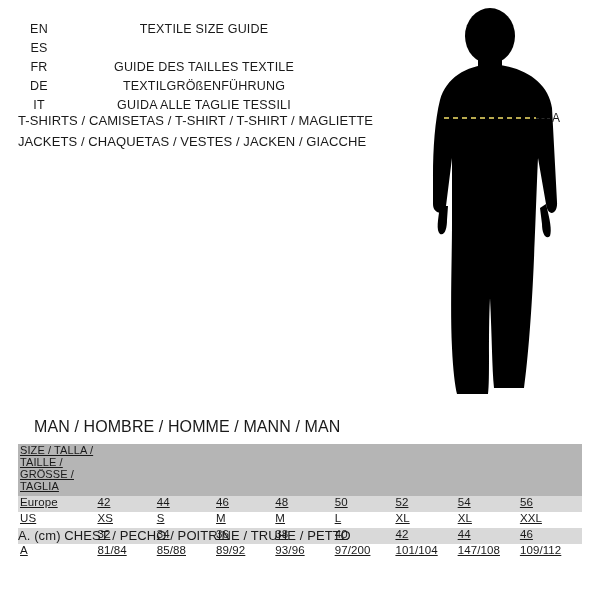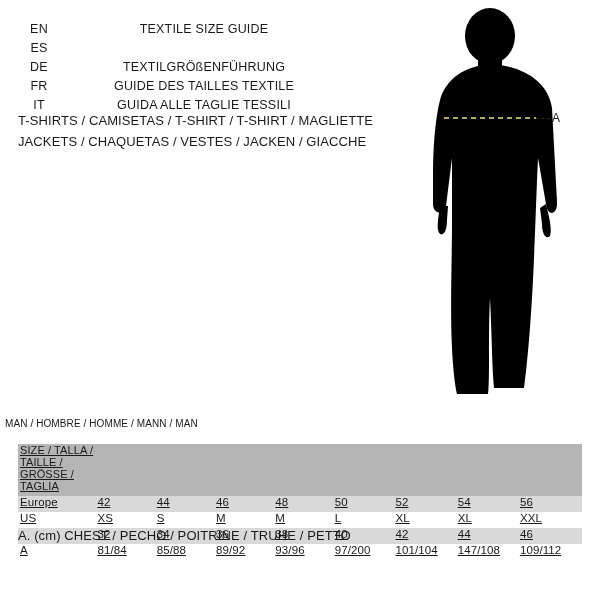--- a/index.html
+++ b/index.html
@@ -77,23 +77,23 @@
     position: absolute;
     left: 136px;
     top: 110px;
     width: 14px;
     border-top: 1px dashed #2b2b2b;
   }
 
   
   .man-title {
     position: absolute;
-    left: 5px;
+    left: 34px;
     top: 418px;
-    font-size: 10px;
+    font-size: 16px;
     letter-spacing: 0.1px;
     white-space: nowrap;
   }
   table.size-table {
     position: absolute;
     left: 18px;
     top: 444px;
     width: 564px;
     border-collapse: collapse;
     font-size: 11.5px;
@@ -130,26 +130,26 @@
 
   <div class="lang-block">
     <div class="lang-row">
       <span class="lang-code">EN</span>
       <span class="lang-text">TEXTILE SIZE GUIDE</span>
     </div>
     <div class="lang-row">
       <span class="lang-code">ES</span>
     </div>
     <div class="lang-row">
+      <span class="lang-code">FR</span>
+      <span class="lang-text">GUIDE DES TAILLES TEXTILE</span>
+    </div>
+    <div class="lang-row">
       <span class="lang-code">DE</span>
       <span class="lang-text">TEXTILGRÖßENFÜHRUNG</span>
-    </div>
-    <div class="lang-row">
-      <span class="lang-code">FR</span>
-      <span class="lang-text">GUIDE DES TAILLES TEXTILE</span>
     </div>
     <div class="lang-row">
       <span class="lang-code">IT</span>
       <span class="lang-text">GUIDA ALLE TAGLIE TESSILI</span>
     </div>
   </div>
 
   <div class="cat-block">
     <div class="cat-line">T-SHIRTS / CAMISETAS / T-SHIRT / T-SHIRT / MAGLIETTE</div>
     <div class="cat-line">JACKETS / CHAQUETAS / VESTES / JACKEN / GIACCHE</div>

